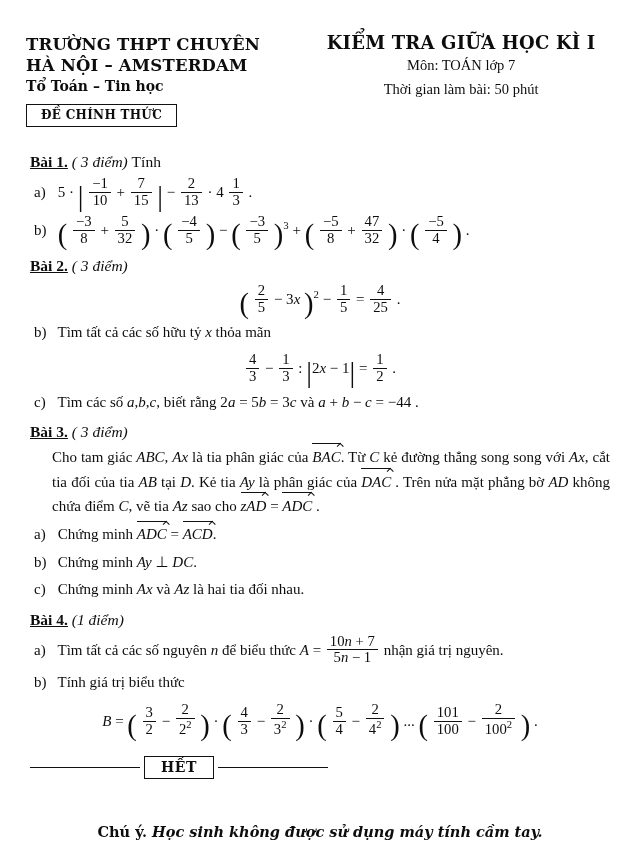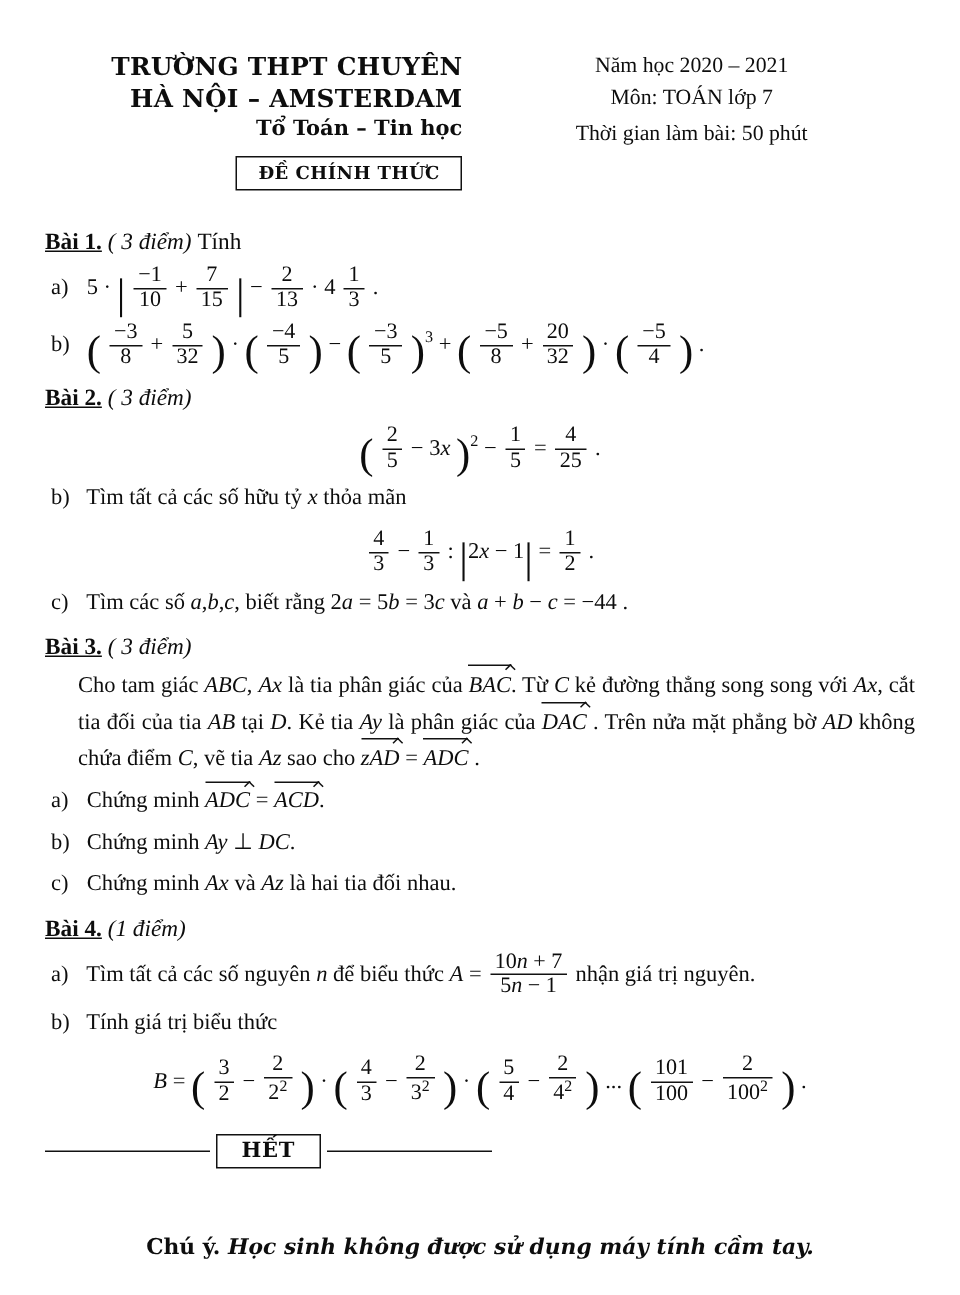--- a/index.html
+++ b/index.html
@@ -26,21 +26,21 @@
   
   .header {
     display: flex;
     flex-direction: row;
     align-items: flex-start;
     padding: 26px 26px 0 26px;
     box-sizing: border-box;
   }
   .header-left {
     width: 48%;
-    text-align: right;
+    text-align: left;
     padding-top: 8px;
   }
   .header-right {
     width: 52%;
     text-align: center;
     padding-top: 6px;
   }
   .school-name {
     font-family: "DejaVu Serif", serif;
     font-weight: bold;
@@ -208,21 +208,21 @@
 <div class="page">
 
   <div class="header">
     <div class="header-left">
       <div class="school-name">TRƯỜNG THPT CHUYÊN</div>
       <div class="school-name">HÀ NỘI – AMSTERDAM</div>
       <div class="dept-name">Tổ Toán – Tin học</div>
       <div class="official-box">ĐỀ CHÍNH THỨC</div>
     </div>
     <div class="header-right">
-      <div class="exam-year">Năm học 2020 – 2021</div>
+      <div class="exam-title">KIỂM TRA GIỮA HỌC KÌ I</div>
       <div class="exam-subject">Môn: TOÁN lớp 7</div>
       <div class="exam-time">Thời gian làm bài: 50 phút</div>
     </div>
   </div>
 
   <div class="content">
 
     <div class="prob-head">
       <span class="bai">Bài 1.</span>
       <span class="pts">( 3 điểm)</span>
@@ -259,21 +259,21 @@
         <span class="frac"><span class="num">−4</span><span class="den">5</span></span>
         <span class="paren-big">)</span>
         −
         <span class="paren-big">(</span>
         <span class="frac"><span class="num">−3</span><span class="den">5</span></span>
         <span class="paren-big">)</span><span class="sup">3</span>
         +
         <span class="paren-big">(</span>
         <span class="frac"><span class="num">−5</span><span class="den">8</span></span>
         +
-        <span class="frac"><span class="num">20</span><span class="den">32</span></span>
+        <span class="frac"><span class="num">47</span><span class="den">32</span></span>
         <span class="paren-big">)</span>
         ·
         <span class="paren-big">(</span>
         <span class="frac"><span class="num">−5</span><span class="den">4</span></span>
         <span class="paren-big">)</span>
         .
       </span>
     </div>
 
     <div class="prob-head">

